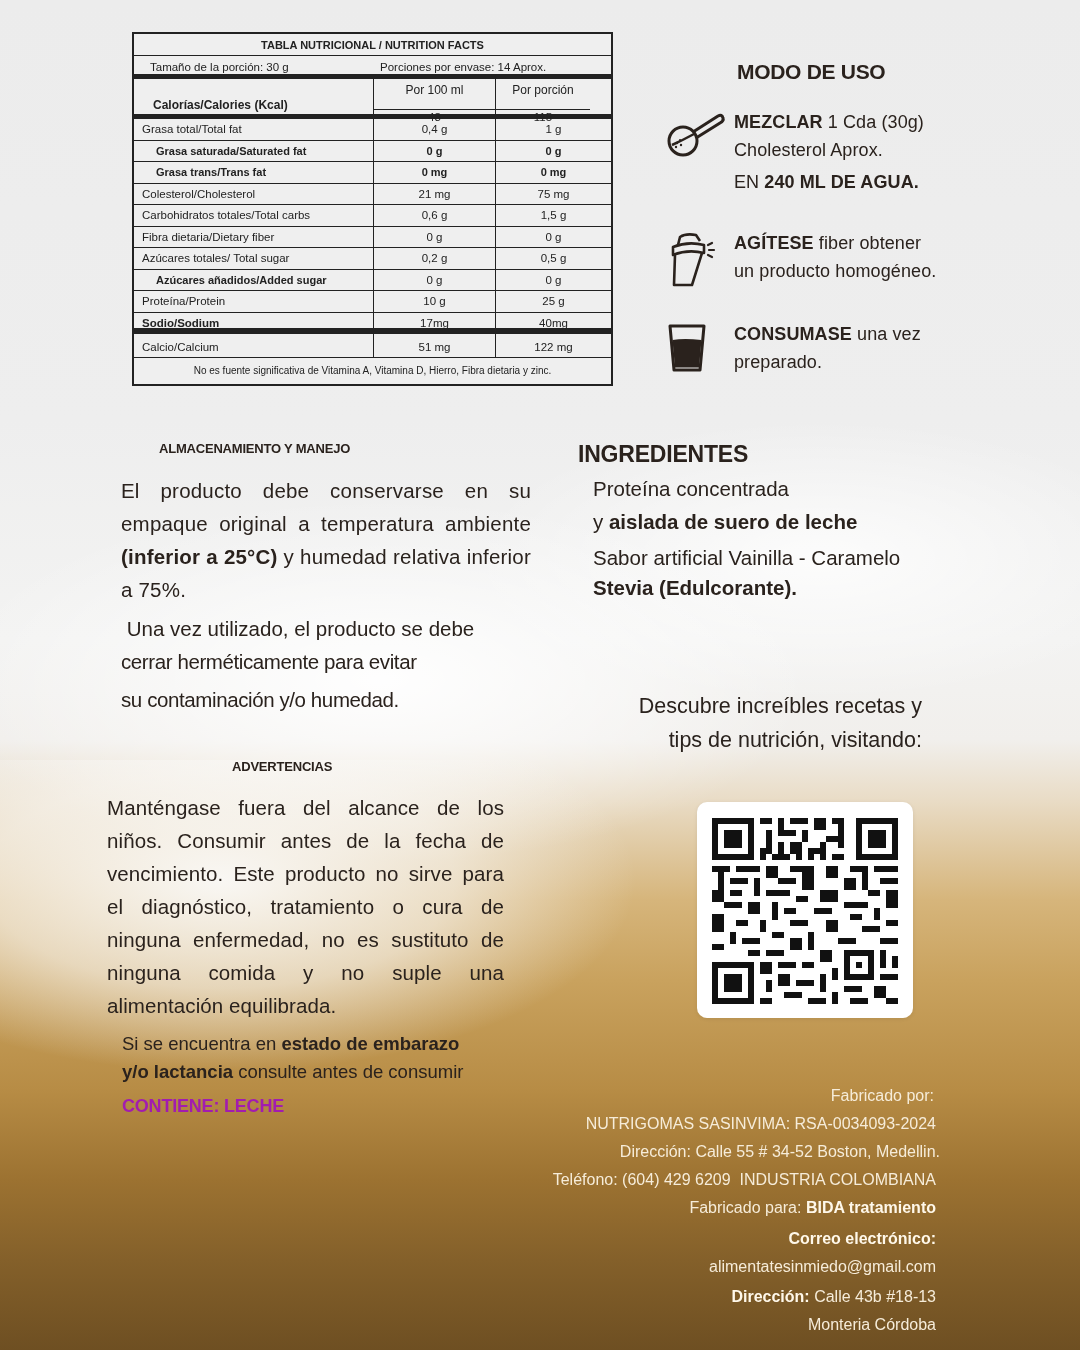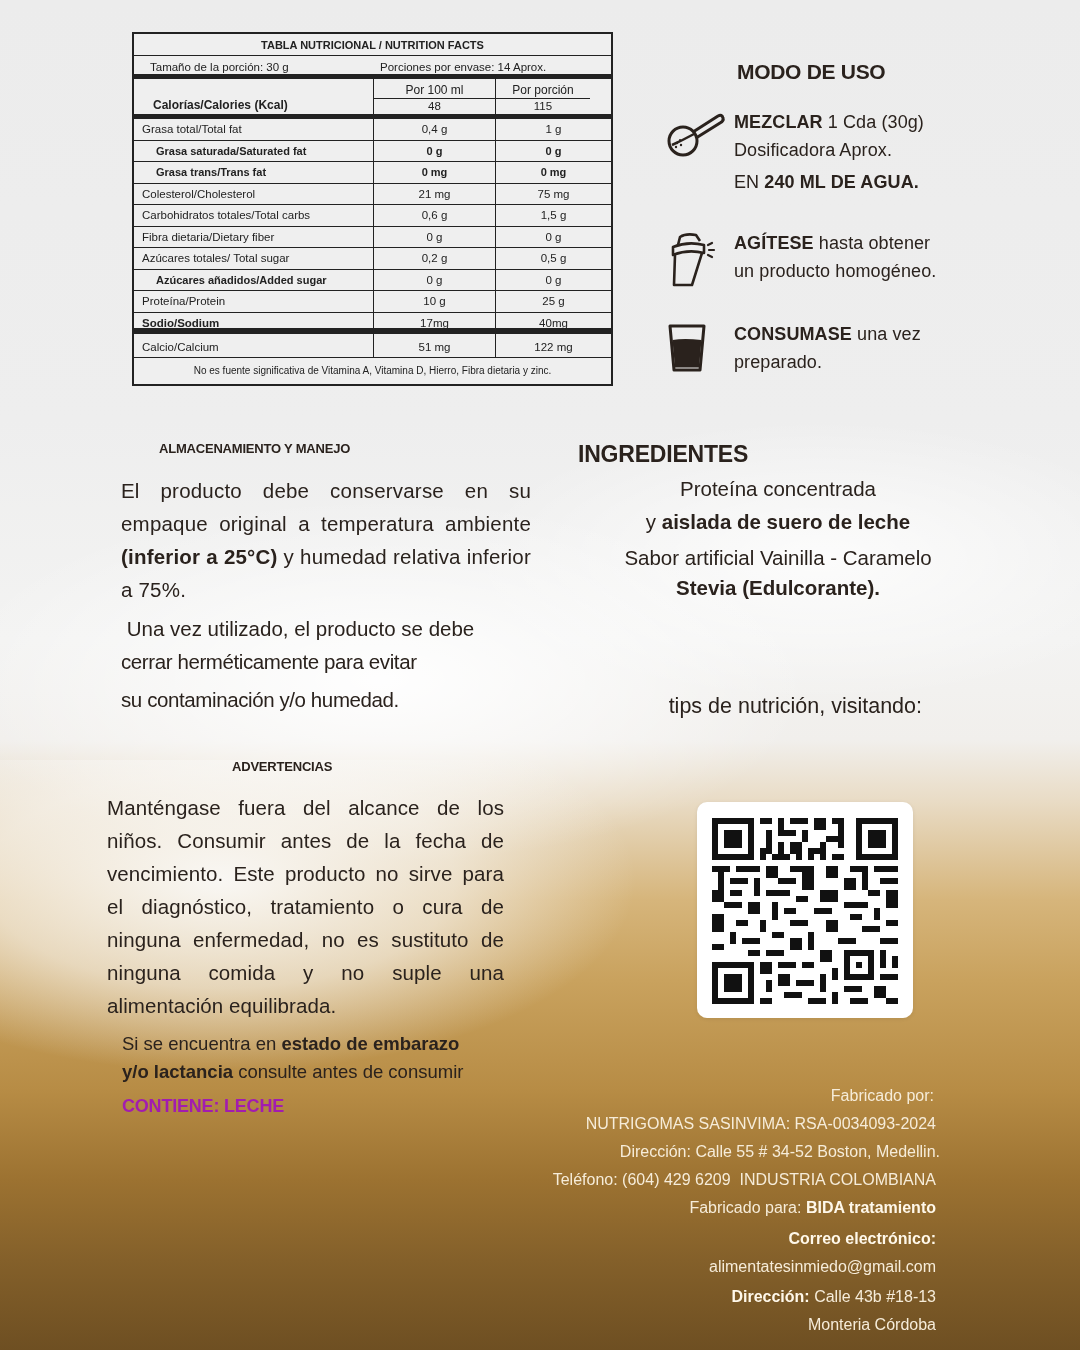--- a/index.html
+++ b/index.html
@@ -42,21 +42,21 @@
   }
   .nutri .serving {
     display: flex; height: 23px; line-height: 23px; font-size: 11.5px;
     border-bottom: 5px solid #222;
   }
   .nutri .serving span:first-child { padding-left: 16px; width: 246px; }
   .nutri .cal-row { display: flex; height: 40px; border-bottom: 5px solid #222; }
   .nutri .cal-label { width: 239px; font-weight: bold; font-size: 12px; padding-left: 19px; display: flex; align-items: center; padding-top: 16px; }
   .nutri .cal-col { width: 122px; border-left: 1.5px solid #222; display: flex; flex-direction: column; }
   .nutri .cal-col:last-child { width: 95px; }
-  .nutri .cal-col .h { flex: 1; text-align: center; display: flex; align-items: flex-end; justify-content: center; padding-bottom: 1px; font-size: 12px; border-bottom: 1.5px solid #222; padding-top: 4px; border-top: 3px solid #222; margin-top: -3px; }
+  .nutri .cal-col .h { flex: 1; text-align: center; display: flex; align-items: flex-end; justify-content: center; padding-bottom: 12px; font-size: 12px; border-bottom: 1.5px solid #222; padding-top: 4px; border-top: 3px solid #222; margin-top: -3px; }
   .nutri .cal-col .v { height: 15px; text-align: center; font-size: 11.5px; line-height: 14px; }
   .nutri .row { display: flex; height: 21.5px; border-bottom: 1.5px solid #222; line-height: 20px; }
   .nutri .row .n { width: 239px; padding-left: 8px; }
   .nutri .row .n.sub { padding-left: 22px; font-weight: bold; font-size: 11px; }
   .nutri .row .n.bold { font-weight: bold; }
   .nutri .row .c { width: 122px; border-left: 1.5px solid #222; text-align: center; }
   .nutri .row .c:last-child { width: 116px; }
   .nutri .row .c.bold { font-weight: bold; font-size: 11px; }
   .nutri .row.last { border-bottom: 6px solid #222; }
   .nutri .row.calcium { height: 24px; line-height: 26px; }
@@ -178,34 +178,34 @@
     <circle cx="19" cy="33" r="14" fill="none" stroke="#2a221d" stroke-width="3"></circle>
     <path d="M8 37 Q19 32 30 26" fill="none" stroke="#2a221d" stroke-width="2.5"></path>
     <path d="M29 24 L54 8 Q58 6 59 10 Q60 13 56 15 L32 30" fill="none" stroke="#2a221d" stroke-width="3" stroke-linejoin="round"></path>
     <circle cx="13" cy="35" r="1.2" fill="#2a221d"></circle>
       <circle cx="17" cy="37" r="1.2" fill="#2a221d"></circle>
     <circle cx="12" cy="39" r="1.2" fill="#2a221d"></circle>
       <circle cx="16" cy="32" r="1" fill="#2a221d"></circle>
   </svg>
   <div class="txt">
     <div><b>MEZCLAR</b><span> 1 Cda (30g)</span></div>
-    <div>Dosificadora Aprox.</div>
+    <div>Cholesterol Aprox.</div>
     <div style="margin-top:4px;"><span>EN </span><b>240 ML DE AGUA.</b></div>
   </div>
 </div>
 
 <div class="step" style="top:229px;">
   <svg class="ico" viewBox="0 0 62 56" style="height:60px;">
     <path d="M14 14 L16 6 Q22 2 32 4 L36 10" fill="none" stroke="#2a221d" stroke-width="2.6" stroke-linejoin="round"></path>
     <path d="M9 16 Q24 10 40 14 L40 22 Q24 18 9 24 Z" fill="none" stroke="#2a221d" stroke-width="2.6" stroke-linejoin="round"></path>
     <path d="M11 24 L10 54 L28 54 L38 22" fill="none" stroke="#2a221d" stroke-width="2.6" stroke-linejoin="round"></path>
     <path d="M44 14 L48 12 M45 19 L50 19 M44 24 L48 26" stroke="#2a221d" stroke-width="2.2" stroke-linecap="round"></path>
   </svg>
   <div class="txt">
-    <div><b>AGÍTESE</b><span> hasta obtener</span></div>
+    <div><b>AGÍTESE</b><span> fiber obtener</span></div>
     <div>un producto homogéneo.</div>
   </div>
 </div>
 
 <div class="step" style="top:320px;">
   <svg class="ico" viewBox="0 0 62 56">
     <path d="M6 6 L40 6 L36 50 L10 50 Z" fill="none" stroke="#2a221d" stroke-width="3" stroke-linejoin="round"></path>
     <path d="M8.5 20 Q20 18 37.5 20 L35 47.5 L11 47.5 Z" fill="#2a221d"></path>
   </svg>
   <div class="txt">
@@ -218,28 +218,29 @@
 <div class="para justify" style="left:121px; top:474px; width:410px; letter-spacing:0.2px;">
   <span>El producto debe conservarse en su empaque original a temperatura ambiente </span><b>(inferior a 25°C)</b><span> y humedad relativa inferior a 75%.</span>
 </div>
 <div class="para" style="left:121px; top:612px; width:420px;">
   <p style="white-space:pre;"> Una vez utilizado, el producto se debe</p>
   <p style="letter-spacing:-0.4px;">cerrar herméticamente para evitar</p>
   <p style="margin-top:5px; letter-spacing:-0.4px;">su contaminación y/o humedad.</p>
 </div>
 
 <div class="h2" style="left:578px; top:441px; font-size:23px;">INGREDIENTES</div>
-<div class="para" style="left:578px; top:472px; width:400px; line-height:33px;text-align:center;">
+<div class="para" style="left:593px; top:472px; width:400px; line-height:33px;">
   <p>Proteína concentrada</p>
   <p><span>y </span><b>aislada de suero de leche</b></p>
   <p style="margin-top:3px;">Sabor artificial Vainilla - Caramelo</p>
   <p style="margin-top:-3px;"><b>Stevia (Edulcorante).</b></p>
 </div>
 
 <div class="para" style="left:540px; top:689px; width:382px; text-align:right; font-size:21.5px; line-height:34px;">
+  <p>Descubre increíbles recetas y</p>
   <p>tips de nutrición, visitando:</p>
 </div>
 
 <div class="qr-box">
   <svg width="186" height="186" viewBox="0 0 31 31" shape-rendering="crispEdges">
     <g fill="#111">
 
       <rect x="0" y="0" width="7" height="7"></rect>
         <rect x="1" y="1" width="5" height="5" fill="#fff"></rect>
         <rect x="2" y="2" width="3" height="3"></rect>

